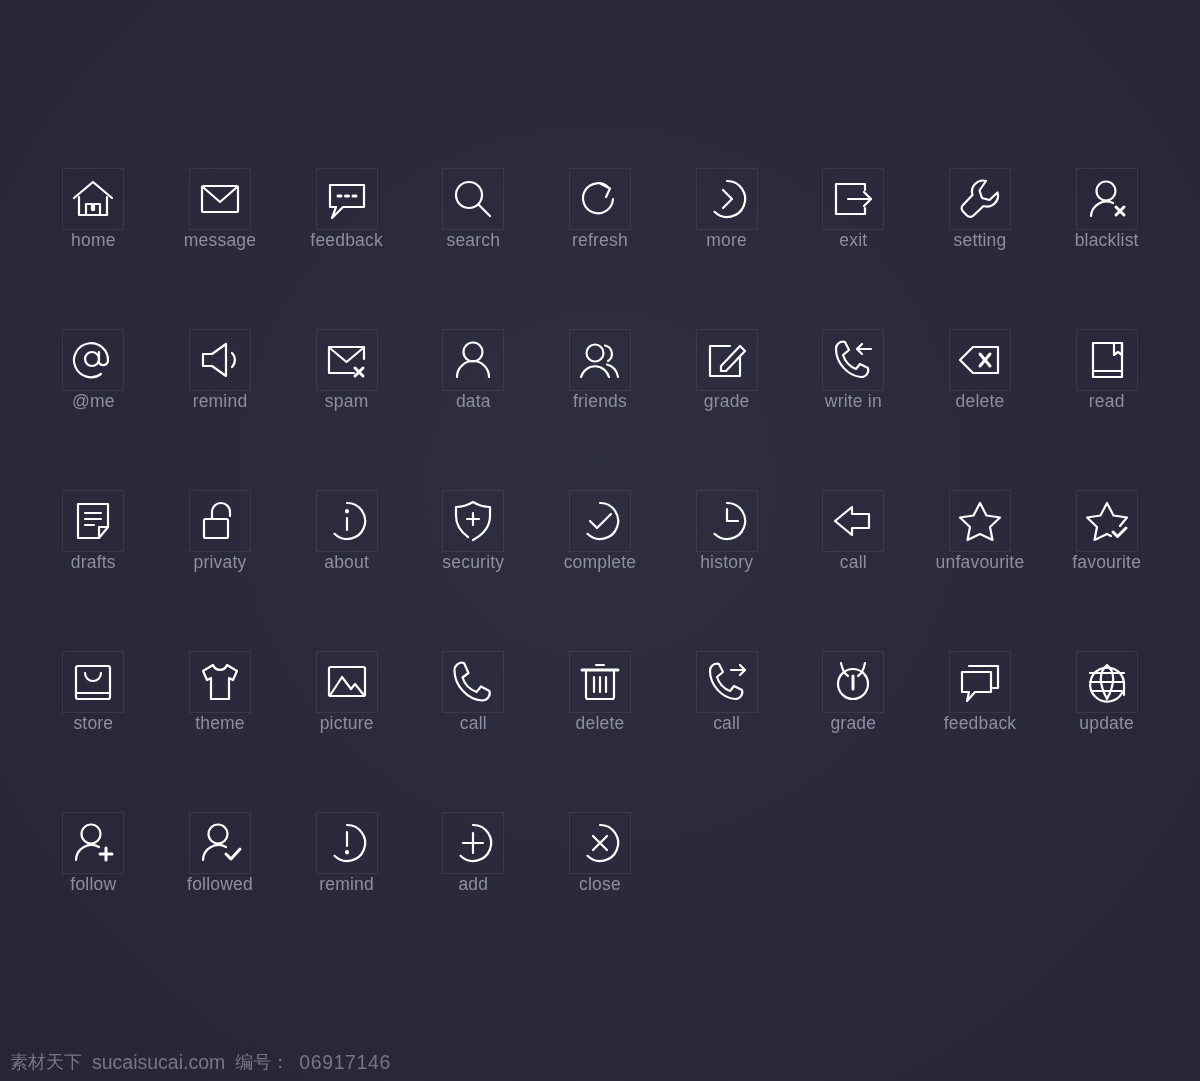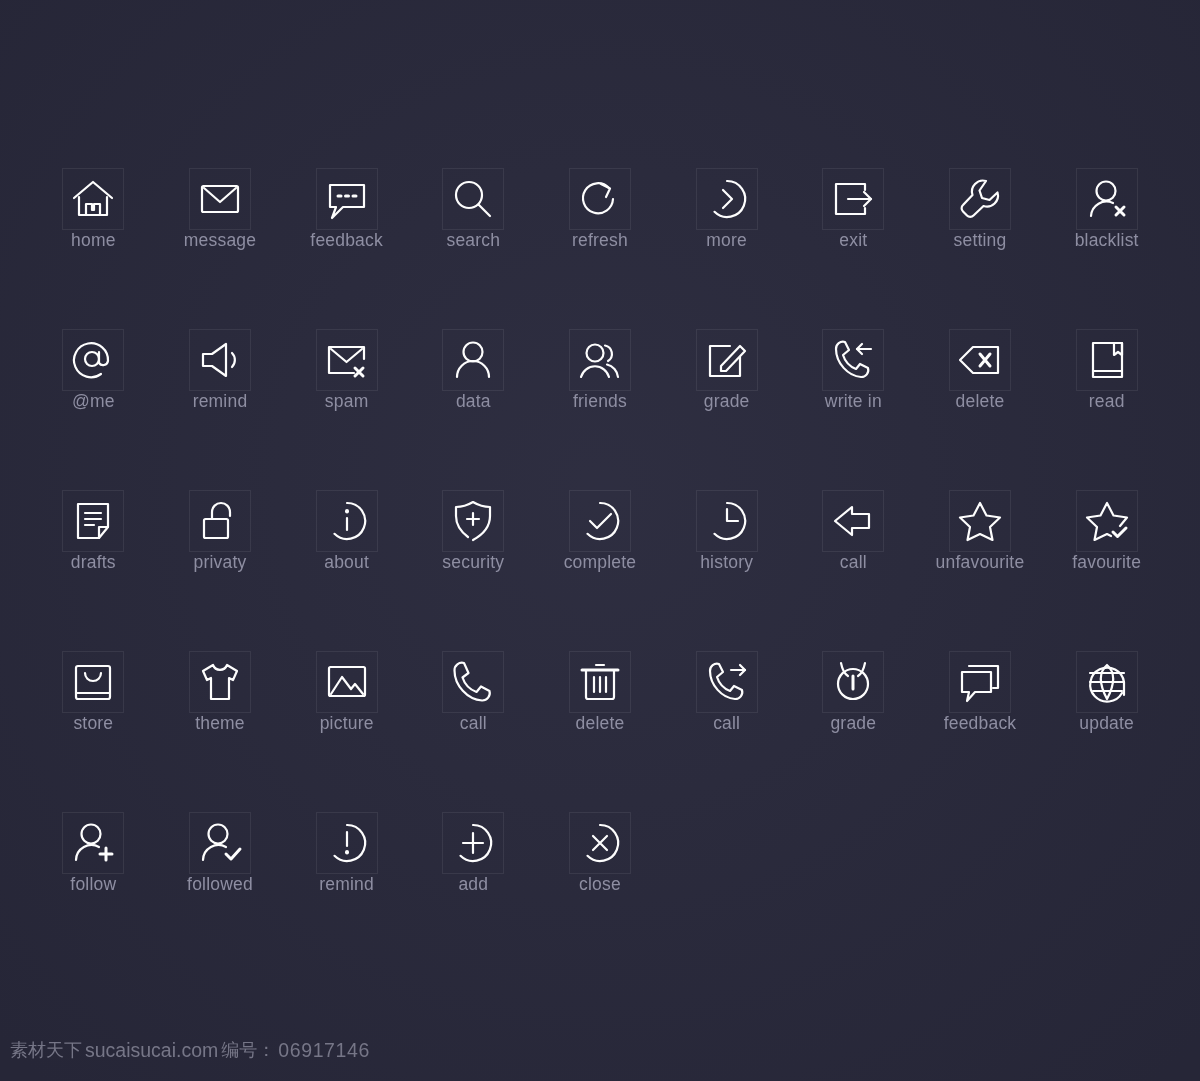--- a/index.html
+++ b/index.html
@@ -85,24 +85,24 @@
     line-height: 20px;
     color: #8e8ea2;
     letter-spacing: 0.2px;
     white-space: nowrap;
     text-align: right;
   }
 
   .footer {
     position: absolute;
     left: 10px;
-    bottom: 18px;
+    bottom: 6px;
     display: flex;
     align-items: flex-end;
-    gap: 3px;
+    gap: 10px;
     color: #767687;
     font-size: 19px;
     line-height: 26px;
     white-space: nowrap;
   }
   .footer .cn {
     font-family: "DejaVu Sans", sans-serif;
     font-size: 18px;
   }
   .footer .site { font-size: 19.5px; }

